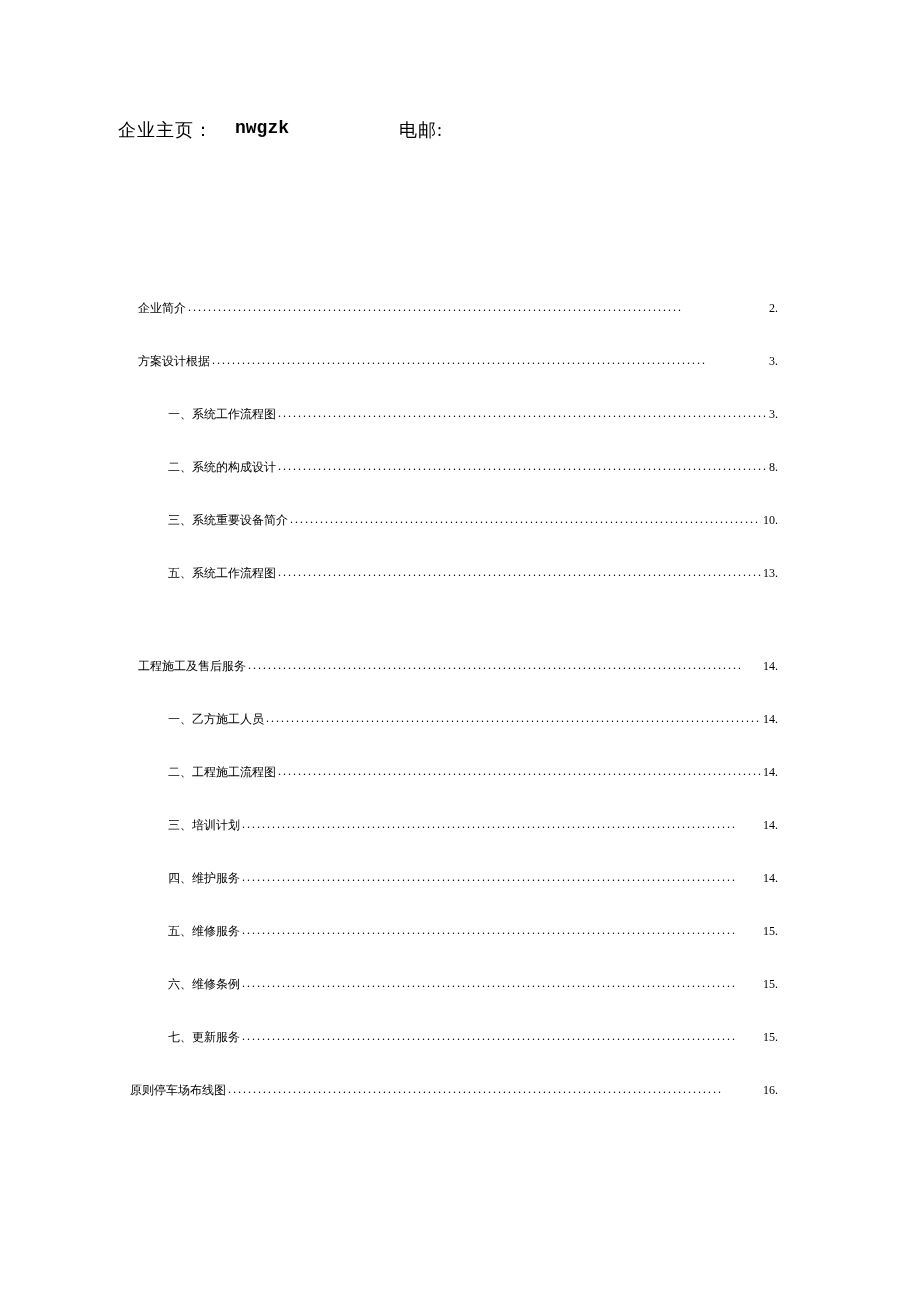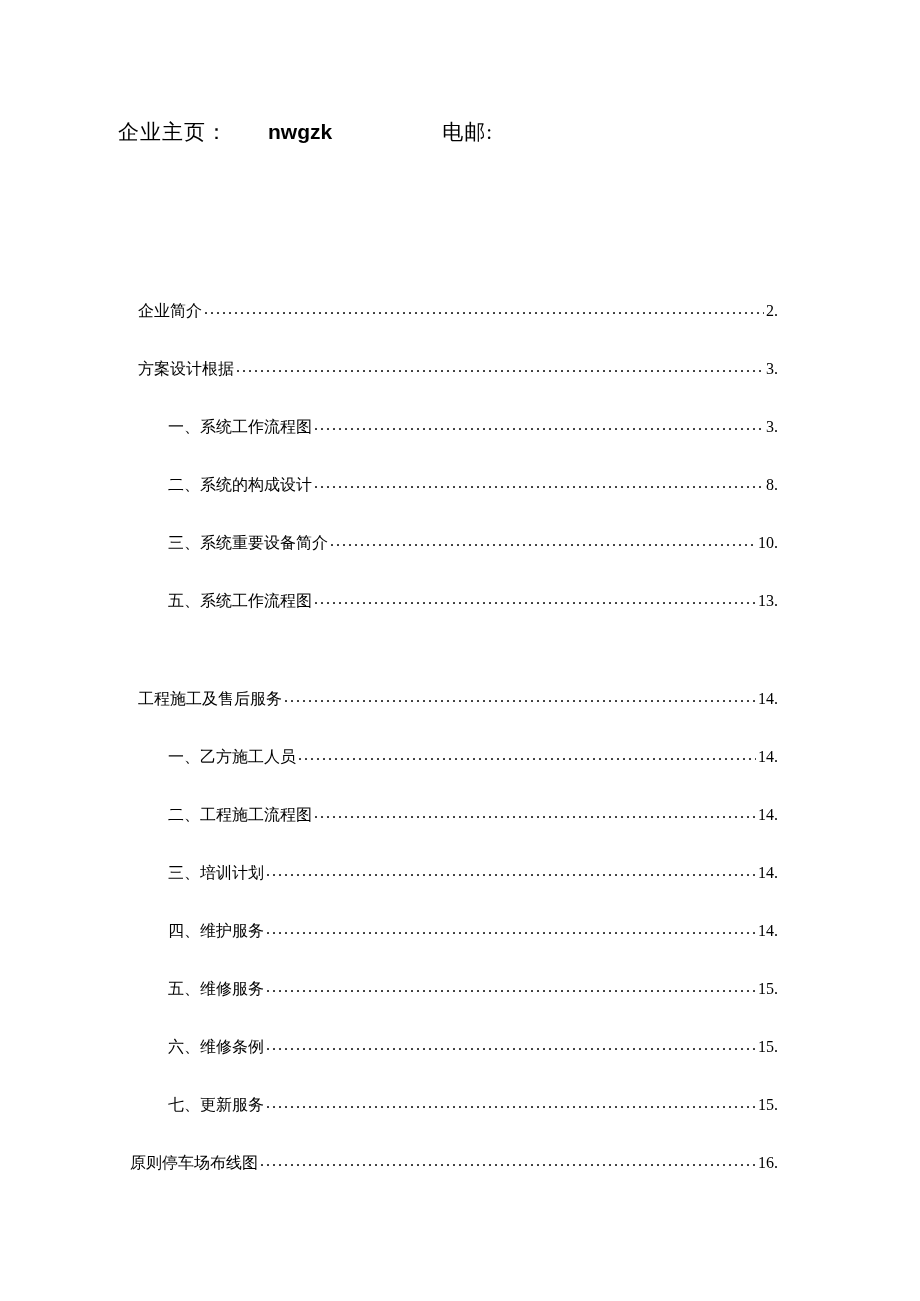--- a/index.html
+++ b/index.html
@@ -12,47 +12,47 @@
       height: 1301px;
       background: #ffffff;
       font-family: "SimSun", "宋体", serif;
       color: #000000;
       position: relative;
     }
     .header-line {
       position: absolute;
       top: 118px;
       left: 118px;
-      font-size: 21px;
+      font-size: 18px;
       display: flex;
-      align-items: center;
+      align-items: flex-start;
     }
     .header-label {
       letter-spacing: 1px;
     }
     .header-value {
       font-weight: bold;
-      font-family: Liberation Sans, sans-serif;
-      margin-left: 40px;
+      font-family: Liberation Mono, monospace;
+      margin-left: 22px;
     }
     .header-label2 {
       margin-left: 110px;
       letter-spacing: 1px;
     }
     .toc {
       position: absolute;
       top: 300px;
       left: 138px;
       width: 640px;
     }
     .toc-item {
       display: flex;
       align-items: baseline;
       margin-bottom: 36px;
-      font-size: 16px;
+      font-size: 12px;
     }
     .toc-item.level-1 {
       margin-left: 0;
     }
     .toc-item.level-2 {
       margin-left: 30px;
     }
     .toc-item.level-0 {
       margin-left: -8px;
     }

